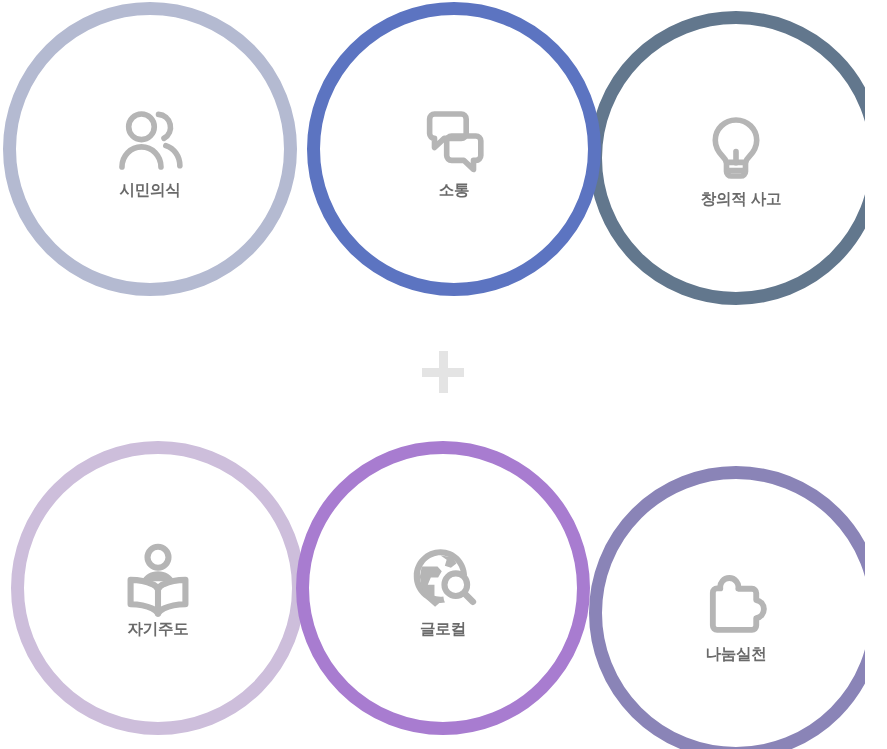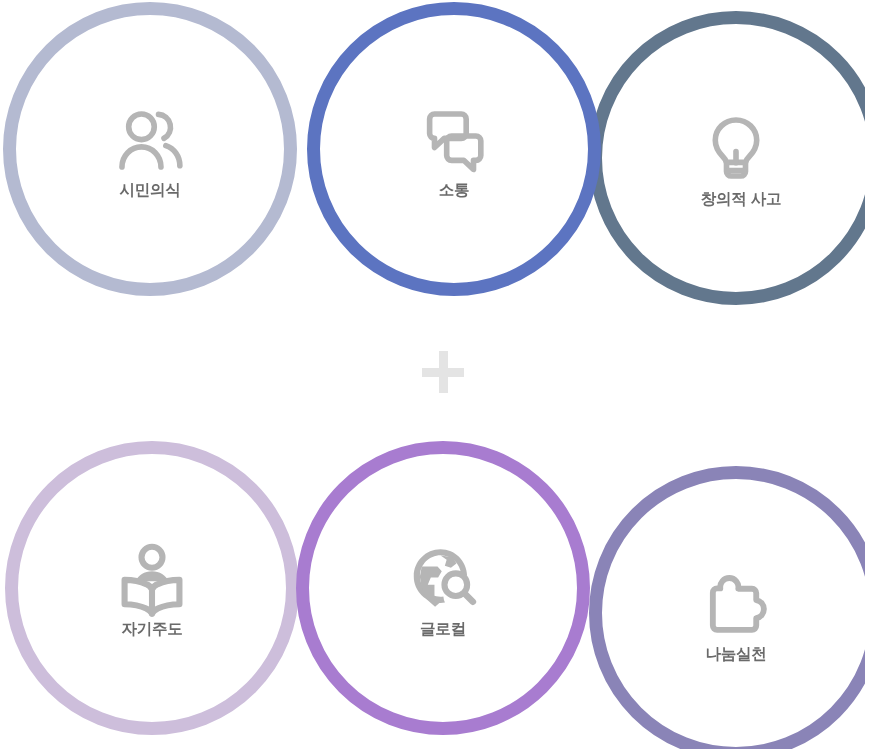--- a/index.html
+++ b/index.html
@@ -28,21 +28,21 @@
     display: flex;
     flex-direction: column;
     align-items: center;
     justify-content: center;
   }
   
   .c1 { left: 3px;   top: 2px;  border-color: #b4bad1; z-index: 1; }
   .c2 { left: 307px; top: 2px;  border-color: #5c74c1; z-index: 3; }
   .c3 { left: 589px; top: 11px; border-color: #62778d; z-index: 2; }
   
-  .c4 { left: 5px;   top: 441px; border-color: #cdbedb; z-index: 1; }
+  .c4 { left: 11px;   top: 441px; border-color: #cdbedb; z-index: 1; }
   .c5 { left: 296px; top: 441px; border-color: #a87cd0; z-index: 3; }
   .c6 { left: 589px; top: 466px; border-color: #8a84b7; z-index: 2; align-items: center; }
 
   .icon-wrap {
     width: 78px;
     height: 78px;
     display: flex;
     align-items: center;
     justify-content: center;
     margin-bottom: 4px;

